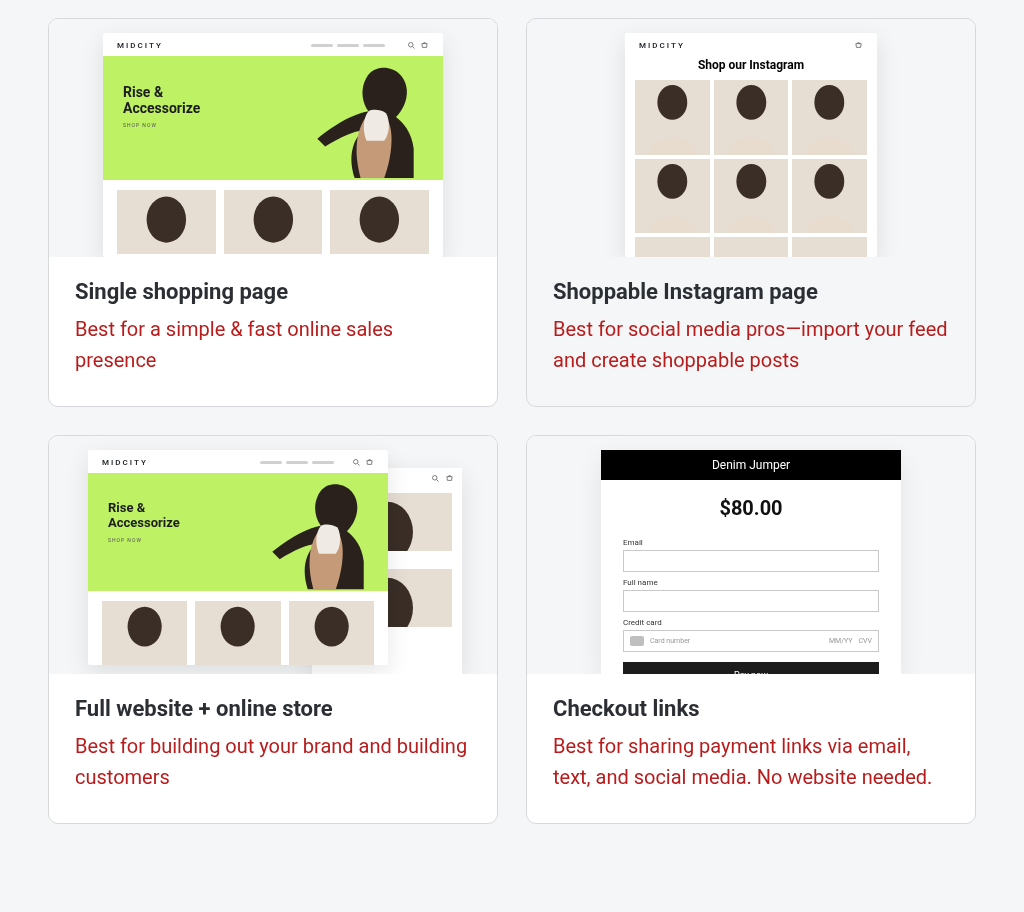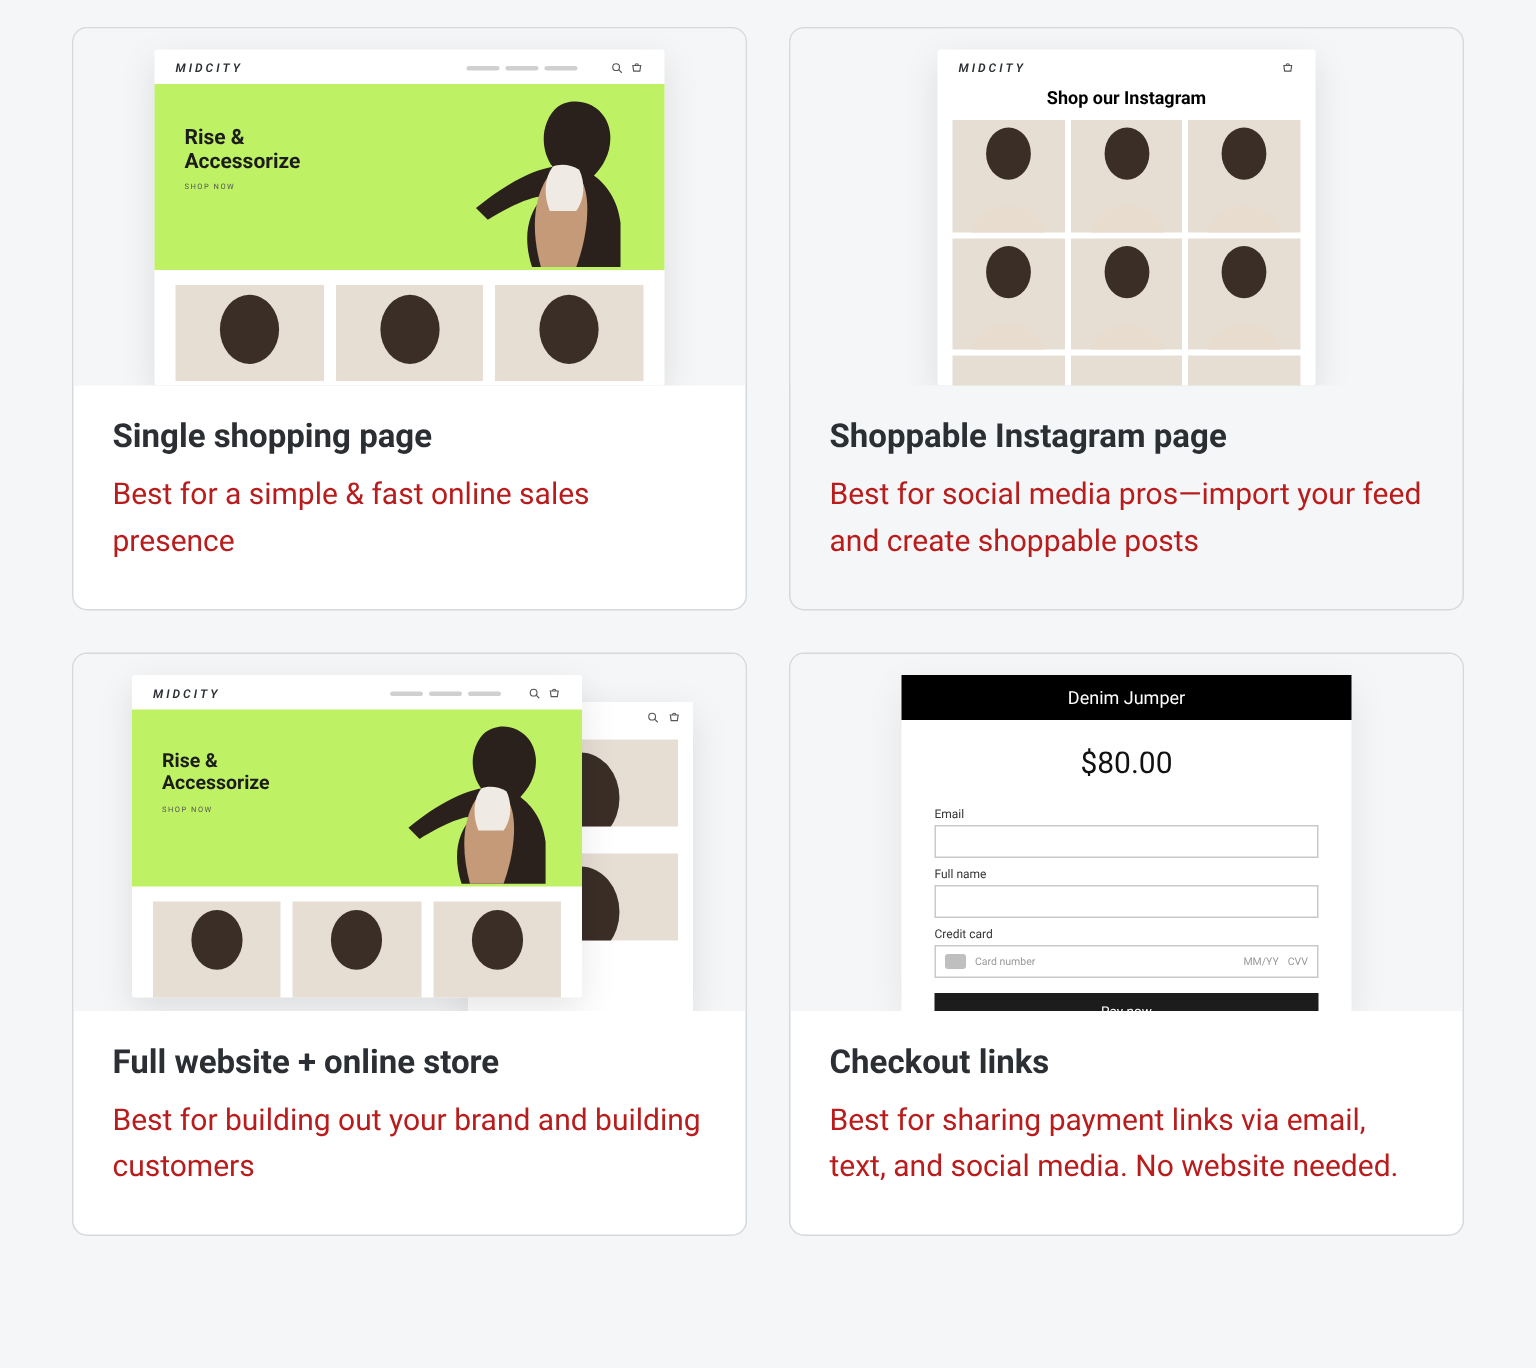--- a/index.html
+++ b/index.html
@@ -53,21 +53,20 @@
     width: 340px;
     background: #fff;
     box-shadow: 0 8px 24px rgba(0,0,0,0.10);
     border-radius: 2px;
   }
   .mock-hdr {
     display: flex;
     align-items: center;
     gap: 4px;
     padding: 8px 14px 6px;
-    font-style: italic;
   }
   .brand {
     font-size: 8px;
     letter-spacing: 2px;
     font-weight: 600;
     color: #2b2f33;
     flex: 1;
   }
   .nav-pill {
     width: 22px; height: 3px; background: #d0d0d0; border-radius: 2px;
@@ -139,21 +138,21 @@
   .back .bline { height:3px; width:48px; background:#d0d0d0; margin:4px 10px; border-radius:2px;}
   .stack .front { position:relative; width:300px; }
 
   
   .checkout {
     width: 300px;
     background:#fff;
     box-shadow: 0 8px 24px rgba(0,0,0,0.08);
   }
   .co-head { background:#000; color:#fff; text-align:center; font-size:12px; font-weight:400; padding:8px 0;}
-  .co-price { text-align:center; font-size:20px; font-weight:400; padding:16px 0 12px; color:#111;}
+  .co-price { text-align:center; font-size:20px; font-weight:700; padding:16px 0 12px; color:#111;}
   .co-body { padding: 0 22px 14px; }
   .co-label { font-size:8px; color:#333; margin-top:6px; margin-bottom:3px; }
   .co-input {
     border:1px solid #c9c9c9; height:22px; width:100%; background:#fff;
   }
   .co-cc { display:flex; align-items:center; gap:6px; border:1px solid #c9c9c9; height:22px; padding:0 6px; font-size:7px; color:#999;}
   .co-cc .chip { width:14px; height:10px; background:#bfbfbf; border-radius:2px;}
   .co-cc .grow{flex:1;}
   .co-pay {
     margin-top:10px; background:#1c1c1c; color:#fff; text-align:center;

